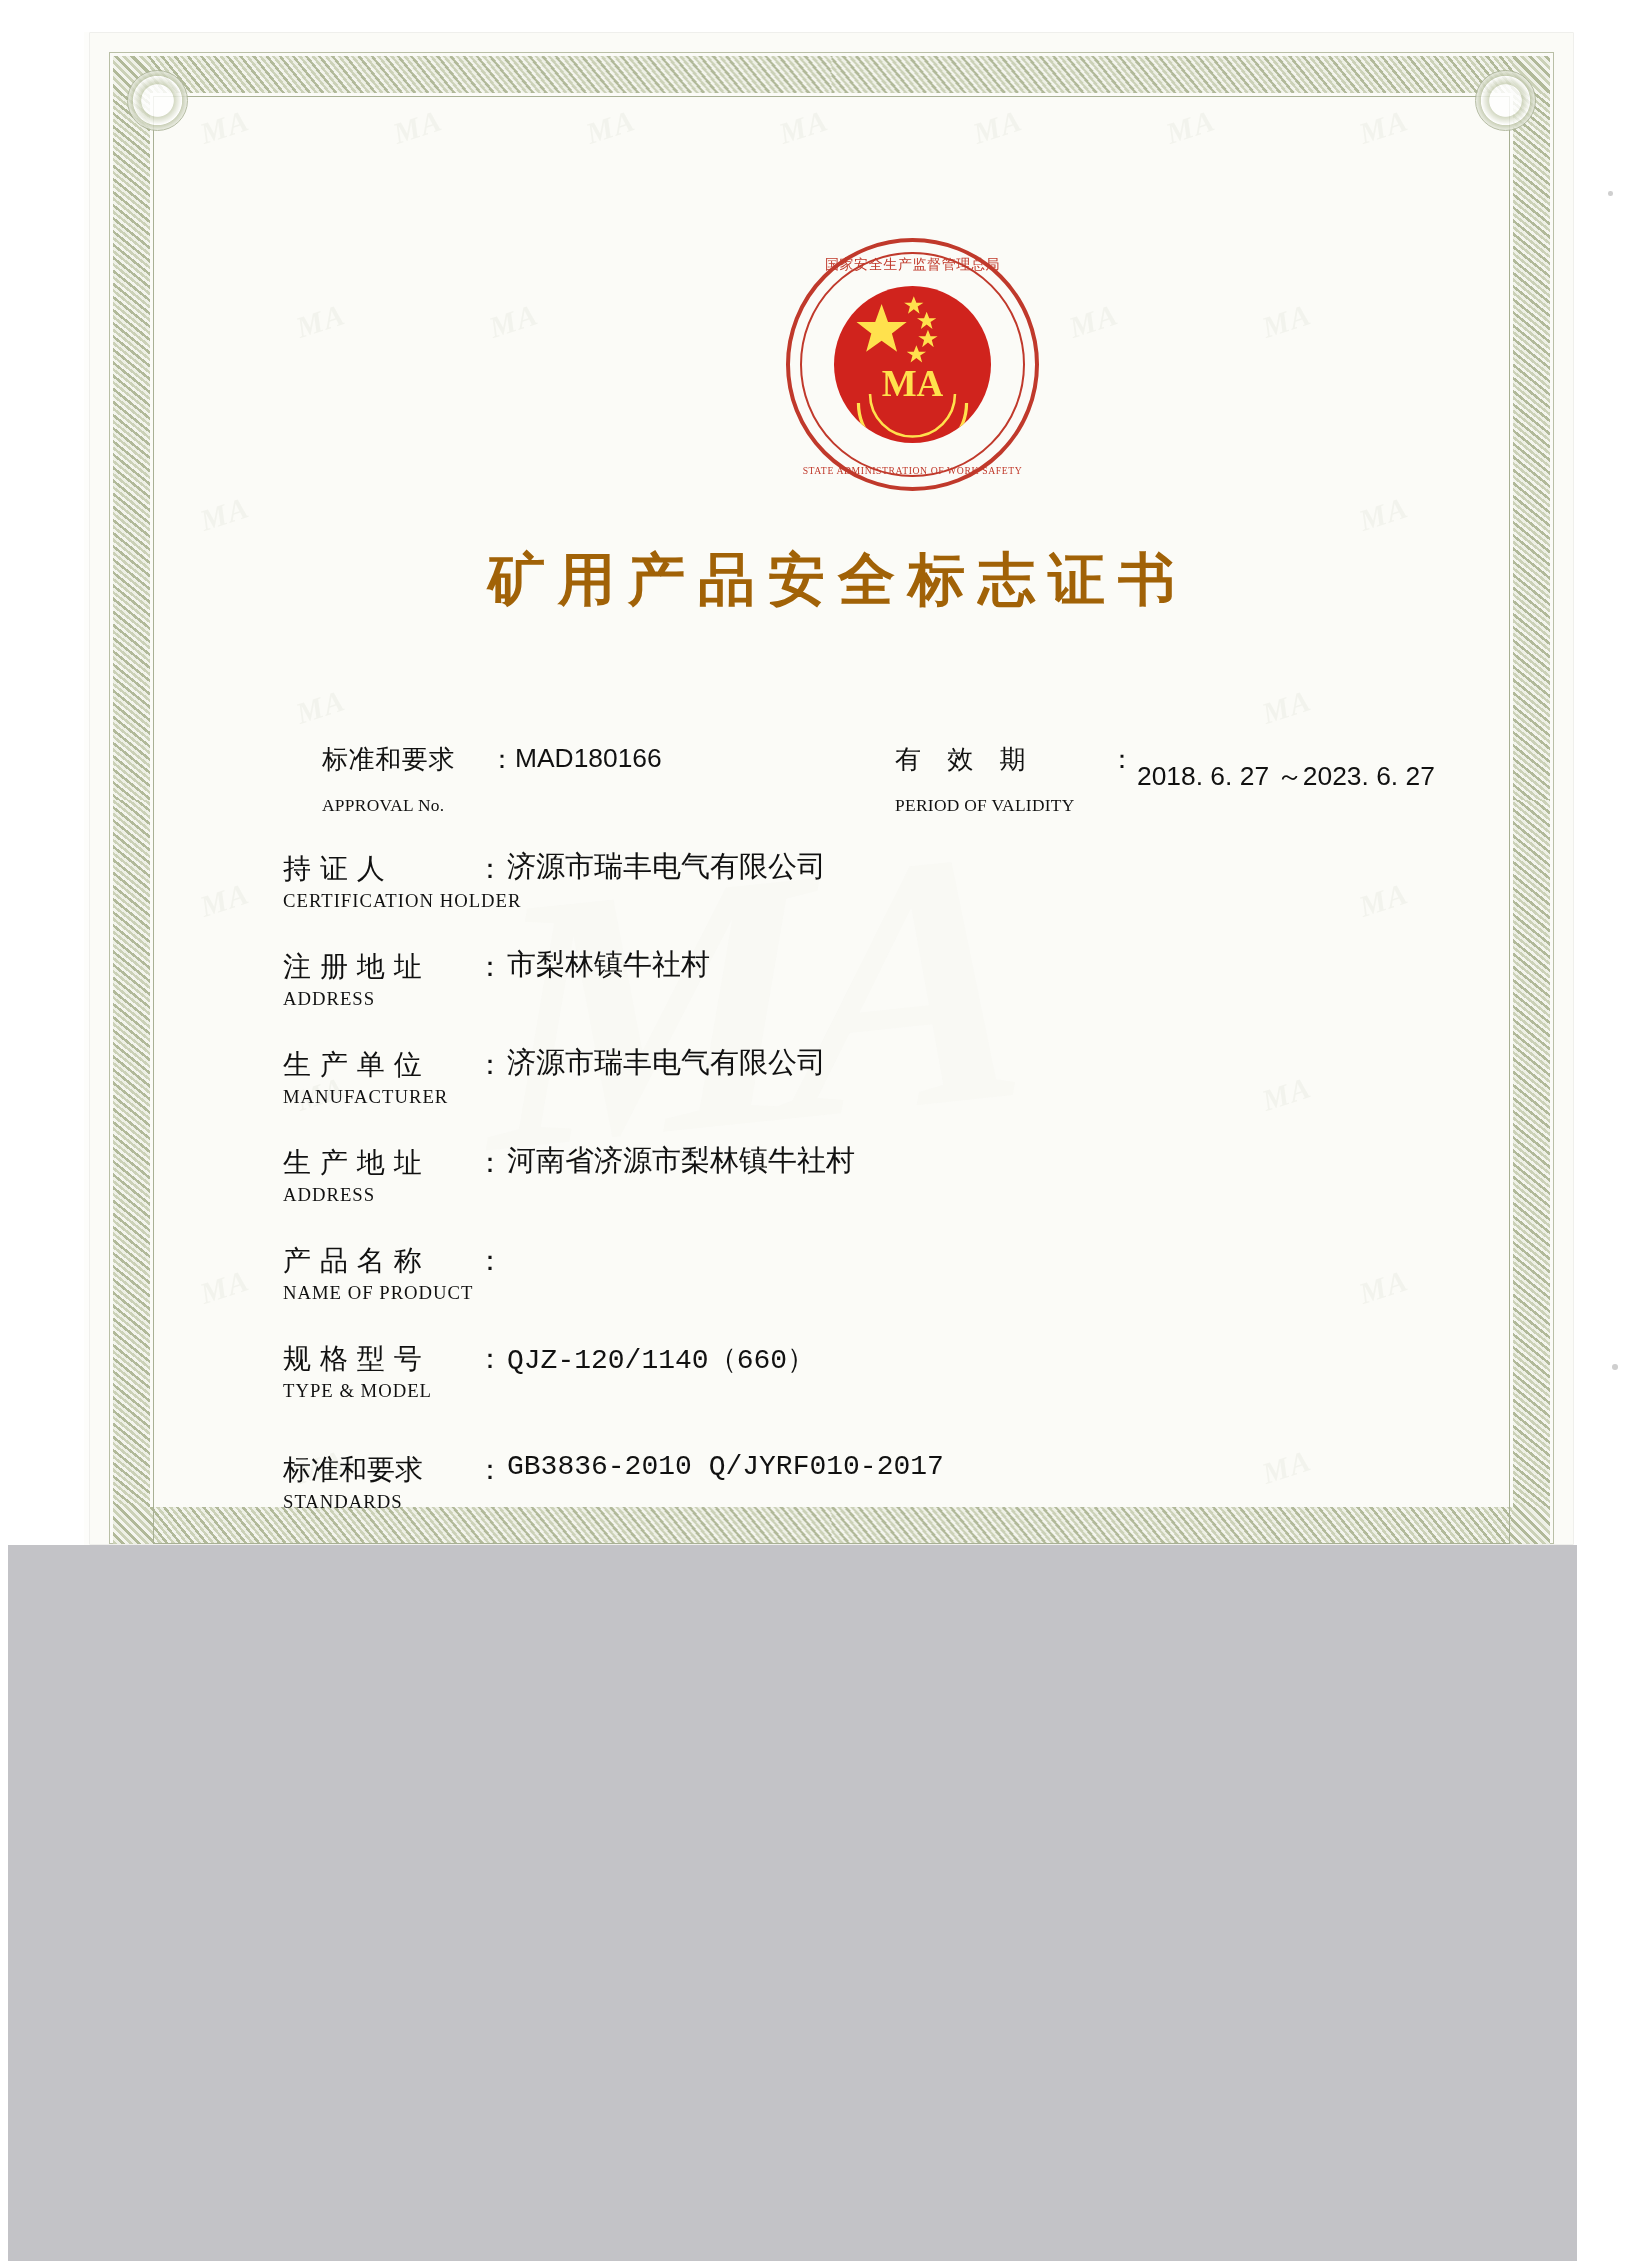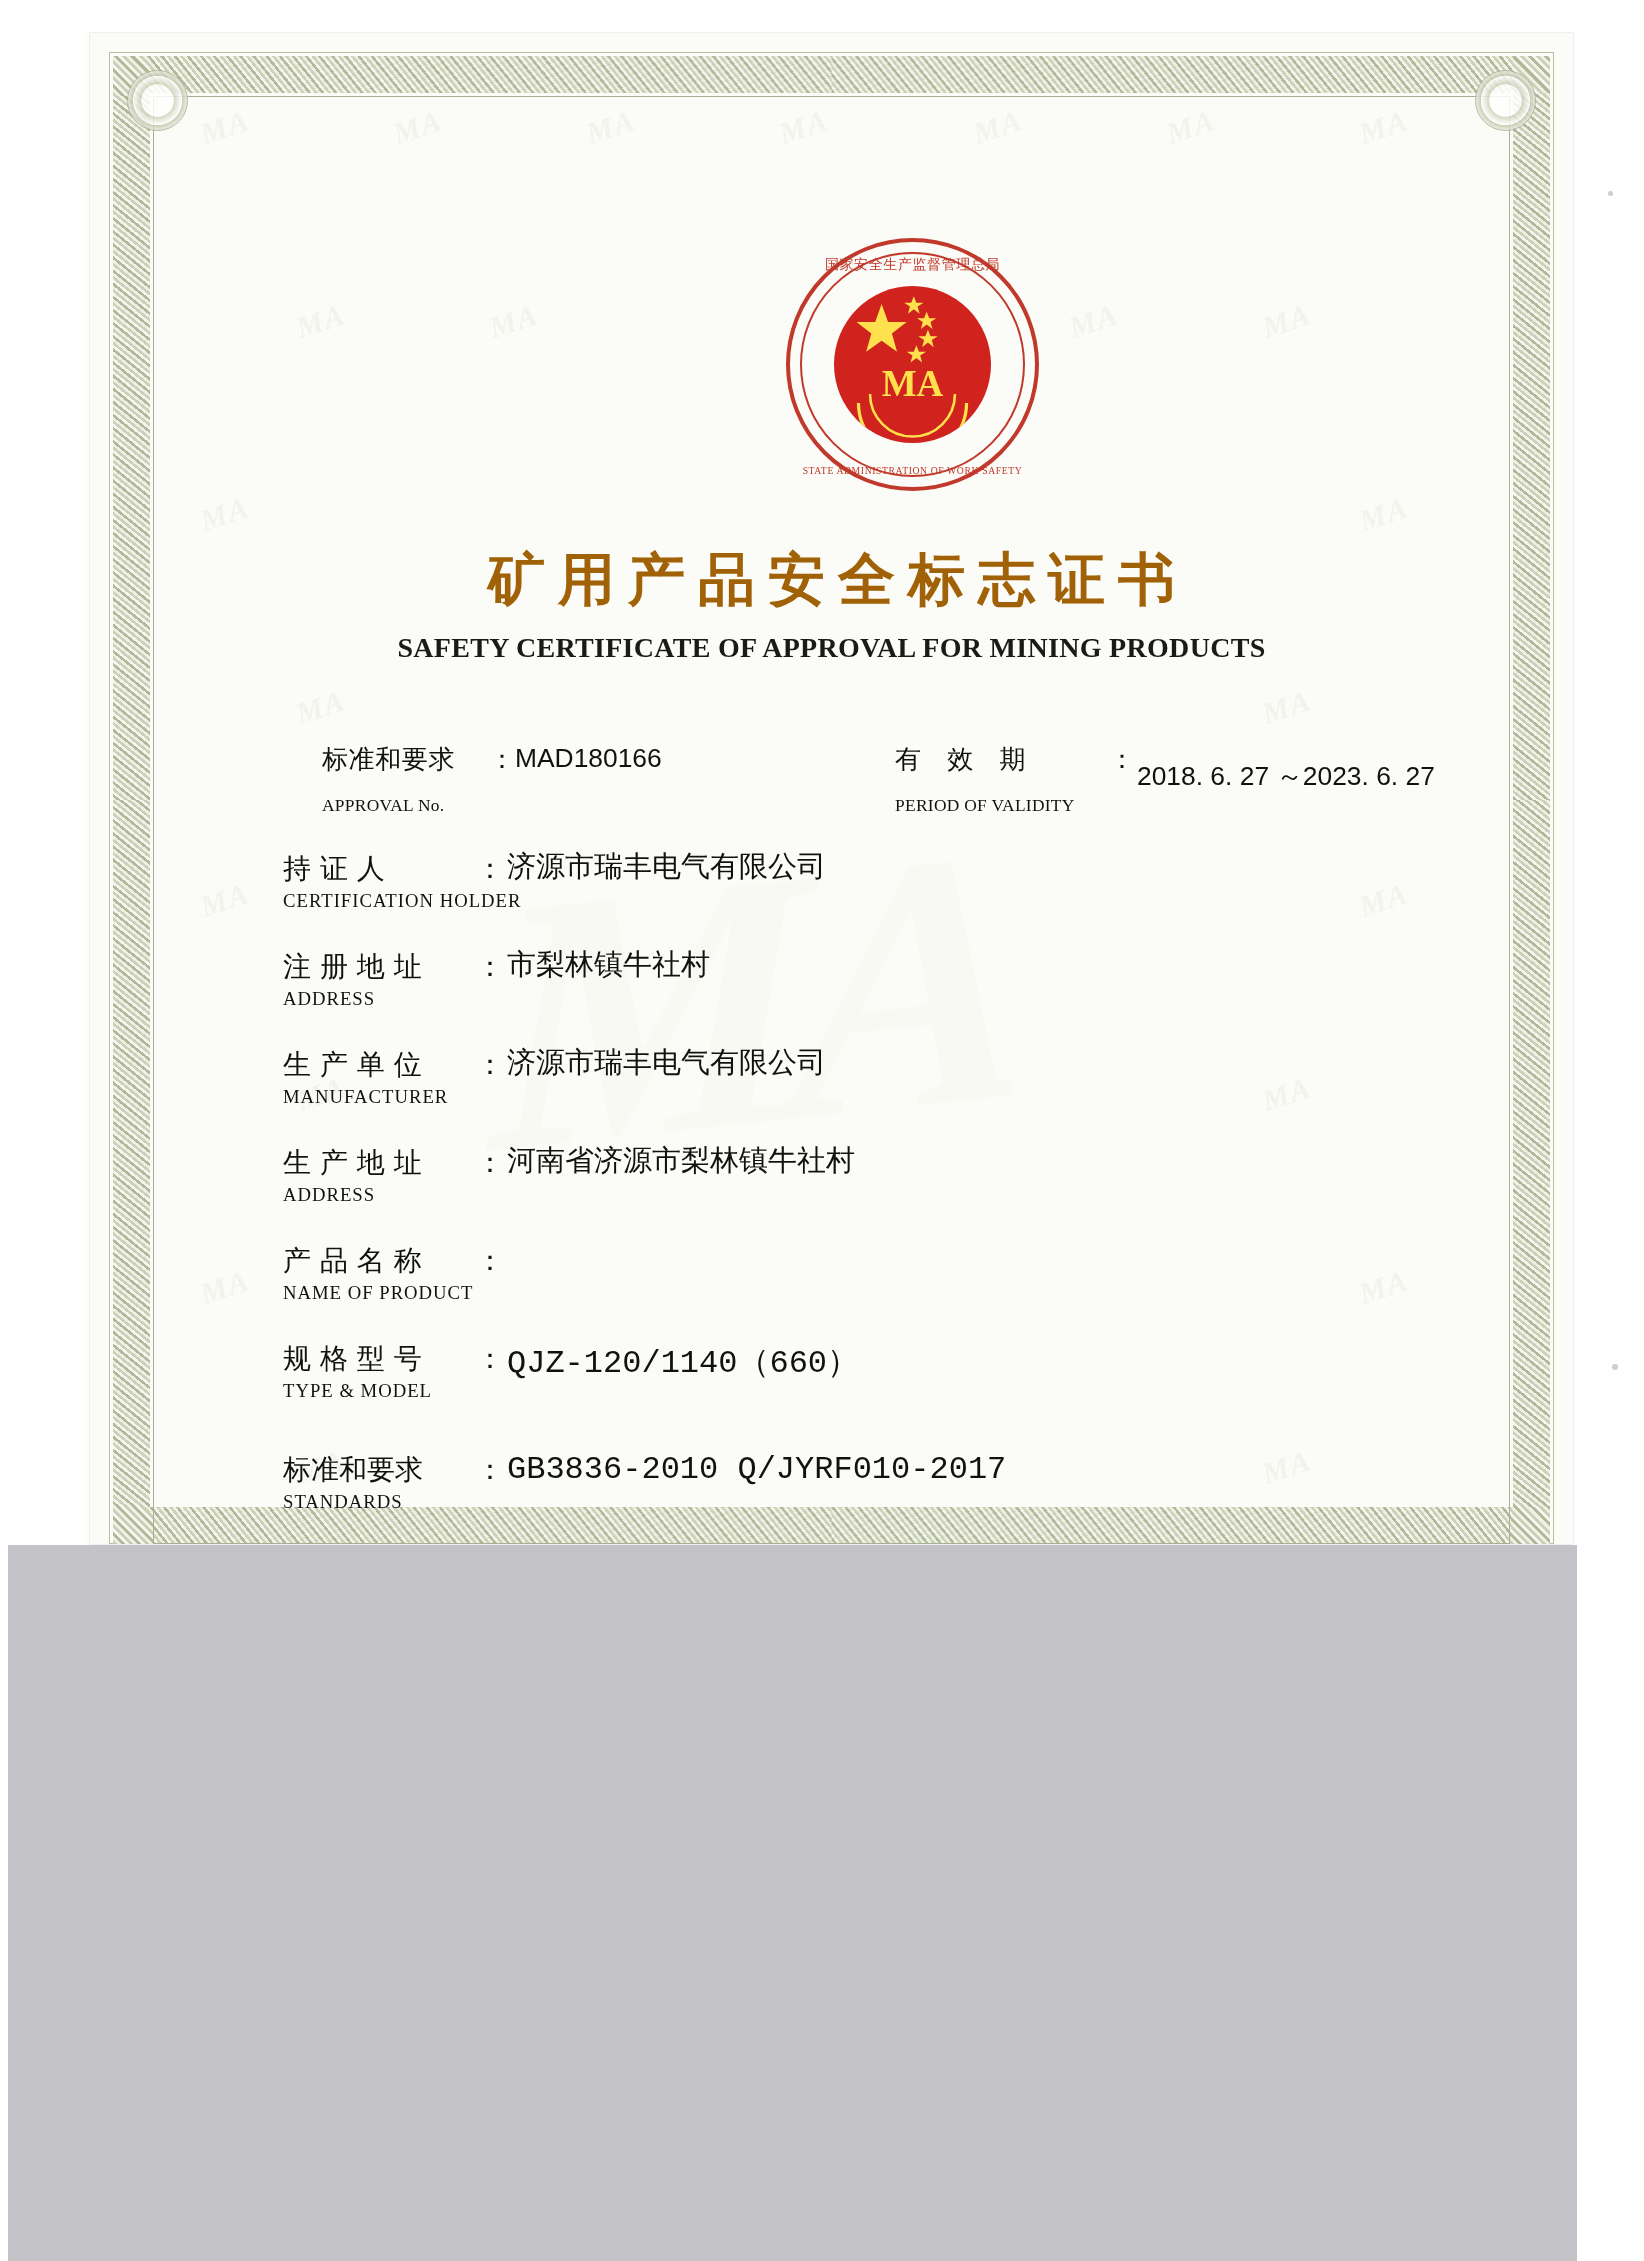--- a/index.html
+++ b/index.html
@@ -294,21 +294,21 @@
     position: absolute;
     left: 224px;
     top: -2.6px;
     font-family: Liberation Mono, monospace;
     font-size: 29px;
     color: #111;
     white-space: nowrap;
   }
   .field-value.mono {
     font-family: "Liberation Mono", monospace;
-    font-size: 32px;
+    font-size: 28px;
     top: 0px;
   }
   .field.tall { height: 111px; }
 
   
   #fields .field.clipped { height: 62px; overflow: hidden; }
 
   
   .scan-edge-left {
     position: absolute;
@@ -383,21 +383,20 @@
           <polygon points="146,68 150,78 161,78 152,84 155,95 146,88 137,95 140,84 131,78 142,78" fill="#ffe14d"></polygon>
           <polygon points="128,92 132,102 143,102 134,108 137,119 128,112 119,119 122,108 113,102 124,102" fill="#ffe14d"></polygon>
           <path d="M38 182 a84 84 0 0 0 168 0" fill="none" stroke="#ffe14d" stroke-width="5"></path>
           <path d="M56 168 a66 66 0 0 0 132 0" fill="none" stroke="#ffe14d" stroke-width="4"></path>
         </svg>
         <div class="emblem-mark">MA</div>
       </div>
     </div>
 
     <div id="title-cn">矿用产品安全标志证书</div>
-    <div id="title-en">SAFETY CERTIFICATE OF APPROVAL FOR MINING PRODUCTS</div>
 
     <div id="approval-row">
       <div id="approval-label-block">
         <div class="lbl-cn">标准和要求</div>
         <div class="lbl-en">APPROVAL No.</div>
       </div>
       <div style="position:absolute;left:167px;top:0;" class="lbl-cn">：</div>
       <div id="approval-value" class="val">MAD180166</div>
 
       <div id="validity-label-block">

